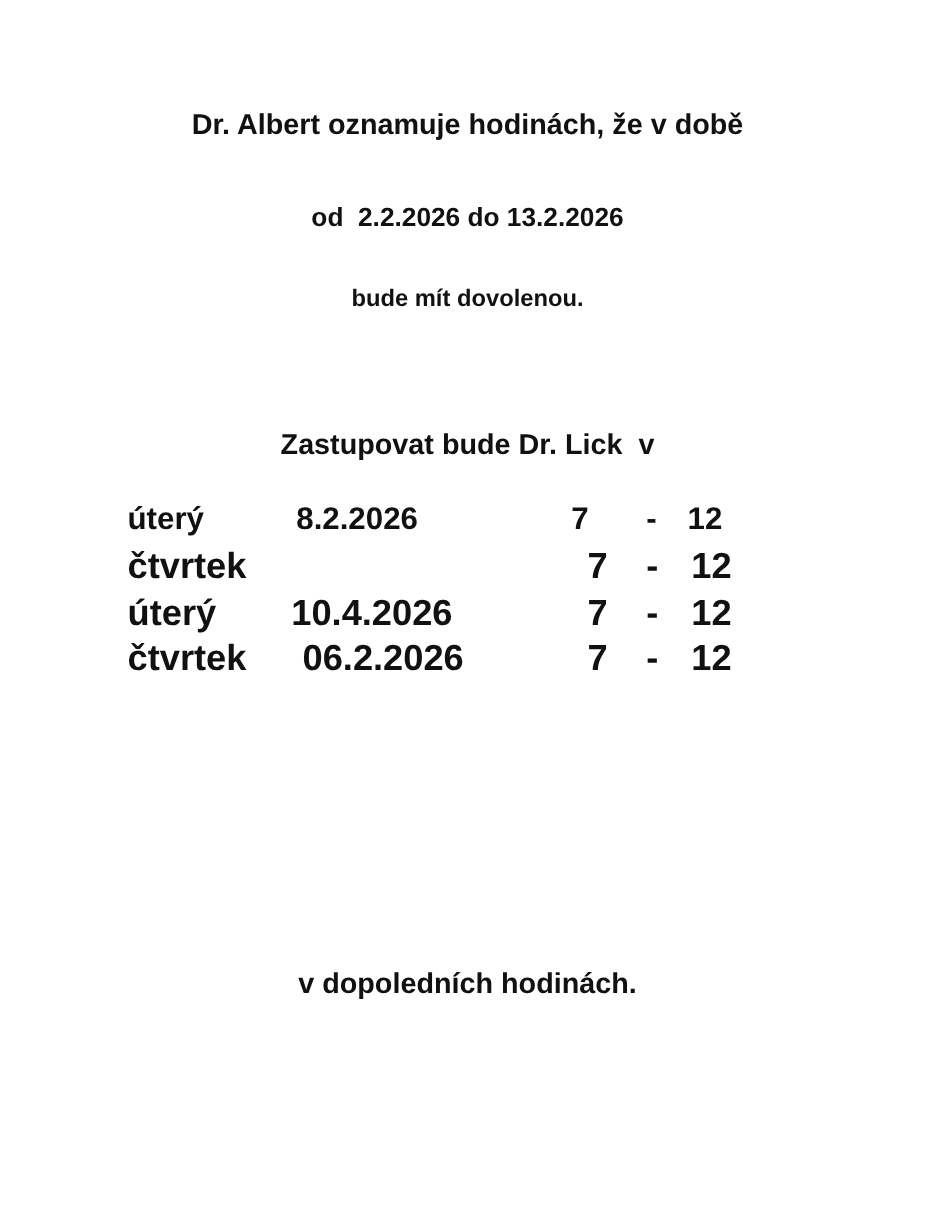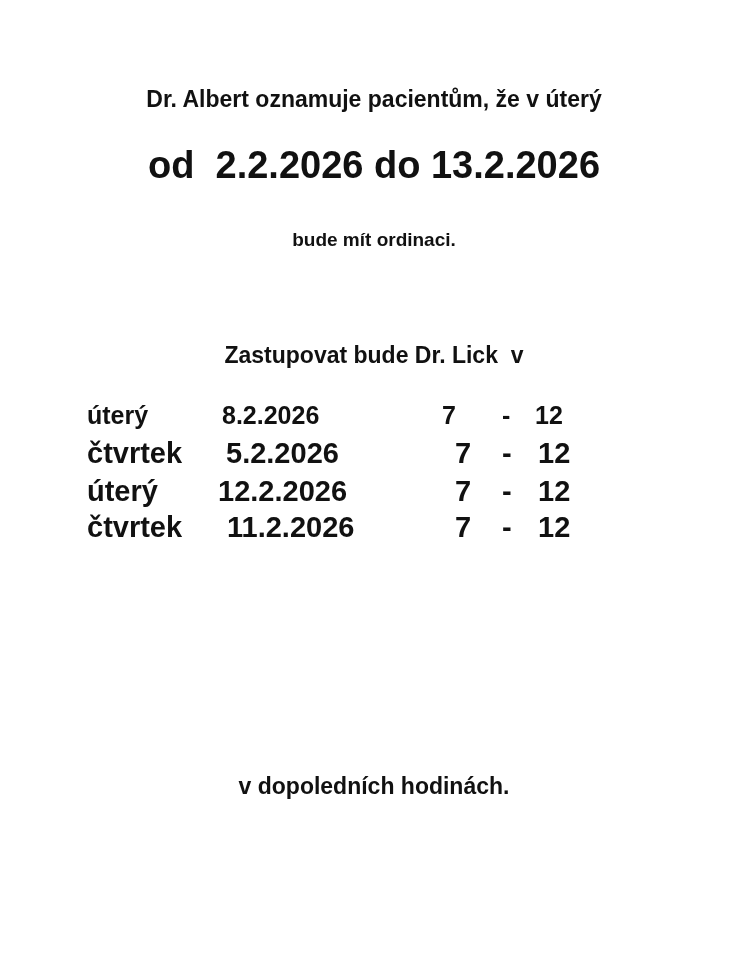--- a/index.html
+++ b/index.html
@@ -1,65 +1,64 @@
 <!DOCTYPE html>
 <html><head>
 <meta charset="utf-8">
 <style>
   html, body { margin: 0; padding: 0; background: #ffffff; }
   body { width: 748px; height: 968px; position: relative; overflow: hidden;
          font-family: "Liberation Sans", sans-serif; font-weight: bold; color: #111111; }
   .abs { position: absolute; white-space: pre; }
   .center { left: 0; width: 748px; text-align: center; }
   .l1 { top: 86px; font-size: 23px; }
-  .l2 { top: 144px; font-size: 38px; }
+  .l2 { top: 163px; font-size: 21px; }
   .l3 { top: 229px; font-size: 19px; }
   .l4 { top: 342px; font-size: 23px; }
-  .row { position: absolute; left: 0; width: 652px; height: 36px; }
+  .row { position: absolute; left: 15px; width: 652px; height: 36px; }
   .row span { position: absolute; white-space: pre; }
   .r0 { top: 401px; font-size: 25px; }
   .r1 { top: 437px; font-size: 29px; }
   .r2 { top: 475px; font-size: 29px; }
   .r3 { top: 511px; font-size: 29px; }
   .foot { top: 706px; font-size: 23px; line-height: 32px; }
 </style>
 </head>
 <body>
 
 <div>
-  <div class="abs center l1">Dr. Albert oznamuje pacientům, že v úterý</div>
+  <div class="abs center l1">Dr. Albert oznamuje hodinách, že v době</div>
   <div class="abs center l2">od  2.2.2026 do 13.2.2026</div>
-  <div class="abs center l3">bude mít ordinaci.</div>
+  <div class="abs center l3">bude mít dovolenou.</div>
   <div class="abs center l4">Zastupovat bude Dr. Lick  v</div>
 
   <div>
     <div class="row r0">
       <span style="left:87px">úterý</span>
       <span style="left:222px">8.2.2026</span>
       <span style="left:442px">7</span>
       <span style="left:502px">-</span>
       <span style="left:535px">12</span>
     </div>
     <div class="row r1">
       <span style="left:87px">čtvrtek</span>
-      <span style="left:226px">5.2.2026</span>
       <span style="left:455px">7</span>
       <span style="left:502px">-</span>
       <span style="left:538px">12</span>
     </div>
     <div class="row r2">
       <span style="left:87px">úterý</span>
-      <span style="left:218px">12.2.2026</span>
+      <span style="left:218px">10.4.2026</span>
       <span style="left:455px">7</span>
       <span style="left:502px">-</span>
       <span style="left:538px">12</span>
     </div>
     <div class="row r3">
       <span style="left:87px">čtvrtek</span>
-      <span style="left:227px">11.2.2026</span>
+      <span style="left:227px">06.2.2026</span>
       <span style="left:455px">7</span>
       <span style="left:502px">-</span>
       <span style="left:538px">12</span>
     </div>
   </div>
 
   <div class="abs center foot">
     <div>v dopoledních hodinách.</div>
   </div>
 </div>

